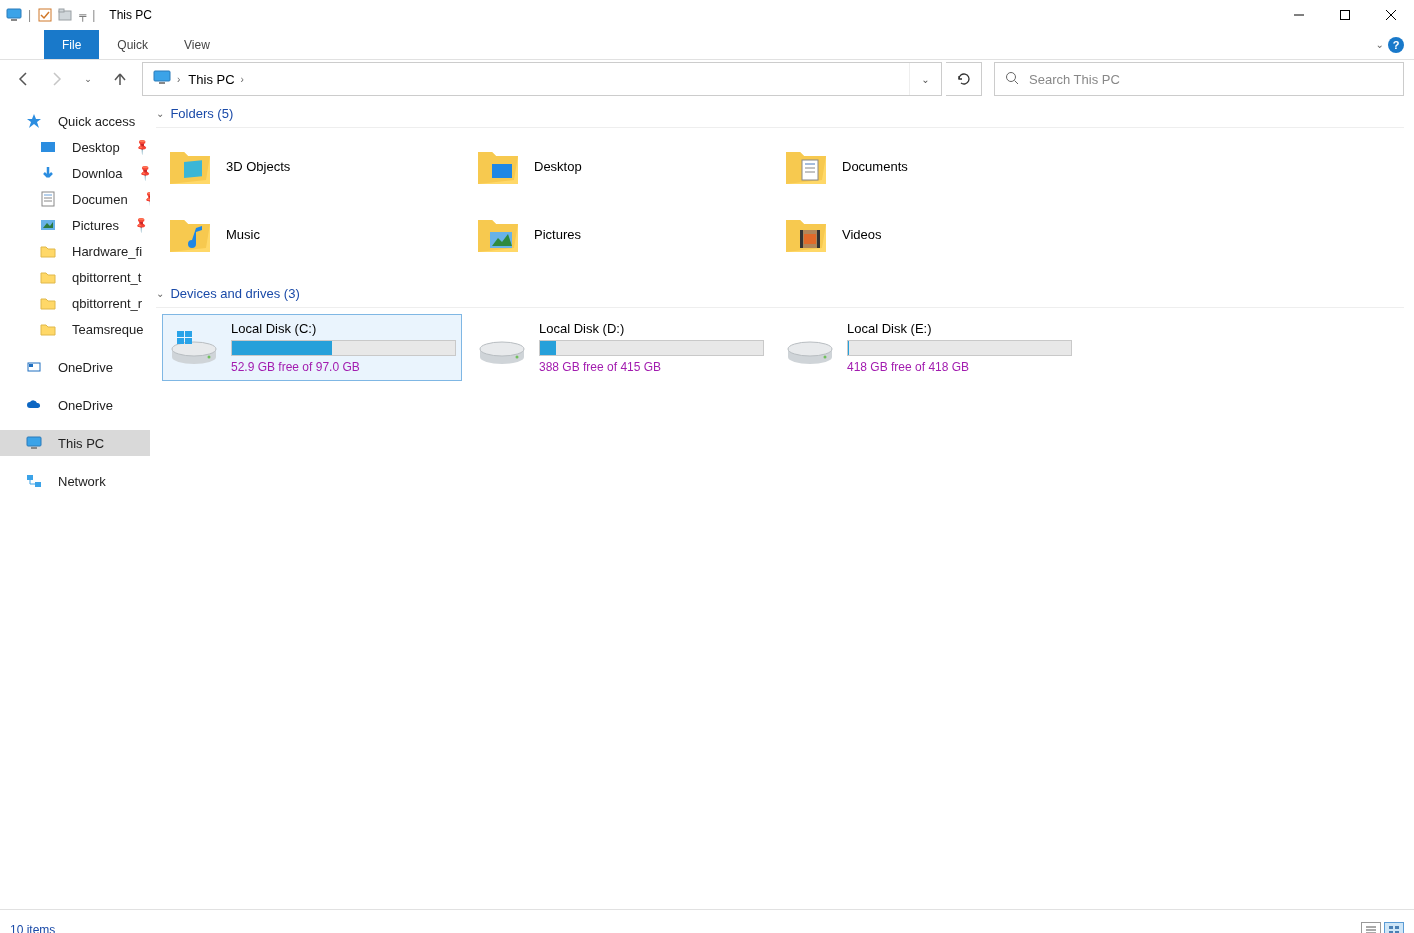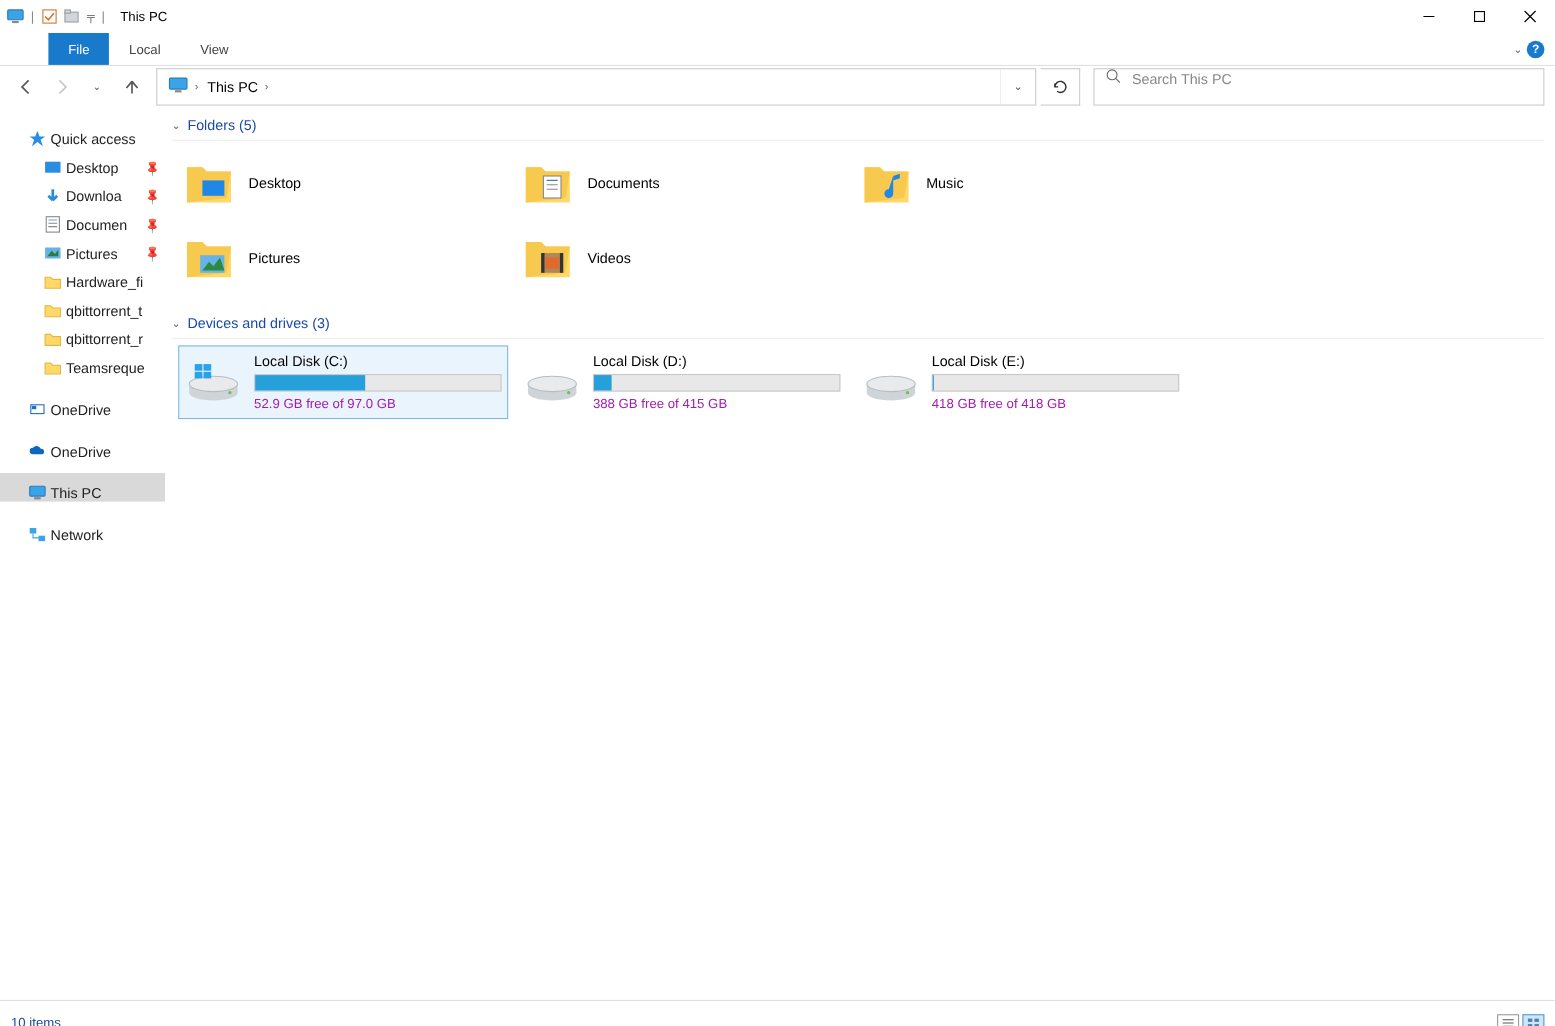--- a/index.html
+++ b/index.html
@@ -29,31 +29,31 @@
 .navrow .navbtn { width:28px; height:28px; display:flex; align-items:center; justify-content:center; color:#666; }
 .navrow .navbtn.disabled { color:#bcbcbc; }
 .navrow .chev-small { font-size:9px; color:#555;}
 .addressbar { flex:1; height:34px; border:1px solid #ccc; display:flex; align-items:center; margin-left:4px; position:relative;}
 .address-segments { display:flex; align-items:center; gap:0; padding-left:6px; flex:1;}
 .address-seg { display:flex; align-items:center; height:100%; padding:0 4px; font-size:13px;}
 .address-seg .caret { font-size:10px; color:#666; margin-left:6px;}
 .address-pc-icon { width:18px; height:18px; }
 .address-dropdown { width:32px; height:32px; border-left:1px solid #eee; display:flex; align-items:center; justify-content:center; color:#555; font-size:10px;}
 .refresh-btn { width:36px; height:34px; border:1px solid #ccc; border-left:none; display:flex; align-items:center; justify-content:center;}
-.searchbox { width:410px; height:34px; border:1px solid #ccc; margin-left:8px; display:flex; align-items:flex-end; padding:16px 10px; gap:10px; color:#666;}
+.searchbox { width:410px; height:34px; border:1px solid #ccc; margin-left:8px; display:flex; align-items:center; padding:16px 10px; gap:10px; color:#666;}
 .searchbox input { border:none; outline:none; flex:1; font-size:13px; color:#333; background:transparent;}
 .searchbox input::placeholder { color:#888; }
 
 
 .main { display:flex; height: calc(933px - 30px - 30px - 38px - 24px); }
 .sidebar { width:150px; border-right: none; padding-top:10px; }
 .content { flex:1; padding: 0 10px 0 6px; overflow:auto; }
 
 
-.tree-item { height:26px; display:flex; align-items:flex-end; padding-left:26px; gap:4px; font-size:13px; color:#222; white-space:nowrap; overflow:hidden; }
+.tree-item { height:26px; display:flex; align-items:center; padding-left:26px; gap:16px; font-size:13px; color:#222; white-space:nowrap; overflow:hidden; }
 .tree-item.selected { background:#d9d9d9; }
 .tree-item .pin { margin-left:auto; margin-right:4px; color:#666; font-size:11px; transform: rotate(-45deg);}
 .tree-icon { width:16px; height:16px; display:flex; align-items:center; justify-content:center; flex-shrink:0;}
 .tree-spacer { height:12px; }
 .tree-indent { padding-left:40px; }
 
 
 .group-header { display:flex; align-items:center; gap:6px; color:#1a4aa8; font-size:13px; padding:8px 0 6px 0; border-bottom:1px solid #eee; margin-bottom:6px;}
 .group-header .chev { font-size:10px; color:#666;}
 .folders-grid { display:grid; grid-template-columns: repeat(3, 300px); gap:4px 8px; padding-left:6px; margin-bottom:12px;}
@@ -121,21 +121,21 @@
         <svg width="12" height="12">
           <line x1="1" y1="1" x2="11" y2="11"></line>
           <line x1="11" y1="1" x2="1" y2="11"></line>
         </svg>
       </div>
   </div>
 </div>
 
 <div class="ribbon">
   <div class="ribbon-tab file">File</div>
-  <div class="ribbon-tab">Local</div>
+  <div class="ribbon-tab">Quick</div>
   <div class="ribbon-tab">View</div>
   <div class="ribbon-right">
     <span class="ribbon-expand">⌄</span>
     <span class="help-badge">?</span>
   </div>
 </div>
 
 <div class="navrow">
   <div class="navbtn">
       <svg width="16" height="16" viewBox="0 0 16 16">
@@ -313,20 +313,30 @@
       <span>Network</span>
     </div>
   </div>
 
   <div class="content">
     <div class="group-header">
       <span class="chev">⌄</span>
       <span>Folders (5)</span>
     </div>
     <div class="folders-grid" id="folders-grid">
+        <div class="folder-item">
+          <span class="ficon">
+            <svg width="48" height="44" viewBox="0 0 48 44">
+              <path d="M4 8 L18 8 L22 12 L44 12 L44 40 L4 40 Z" fill="#ffd868"></path>
+              <path d="M4 8 L18 8 L22 12 L44 12 L40 36 L4 40 Z" fill="#f7c94f"></path>
+              <rect x="18" y="20" width="18" height="16" fill="#3bb6d6" transform="skewY(-6)"></rect>
+            </svg>
+          </span>
+          <span class="flabel">3D Objects</span>
+        </div>
         <div class="folder-item">
           <span class="ficon">
             <svg width="48" height="44" viewBox="0 0 48 44">
               <path d="M4 8 L18 8 L22 12 L44 12 L44 40 L4 40 Z" fill="#ffd868"></path>
               <path d="M4 8 L18 8 L22 12 L44 12 L40 36 L4 40 Z" fill="#f7c94f"></path>
               <rect x="18" y="20" width="20" height="14" fill="#1f87e5"></rect>
             </svg>
           </span>
           <span class="flabel">Desktop</span>
         </div>

